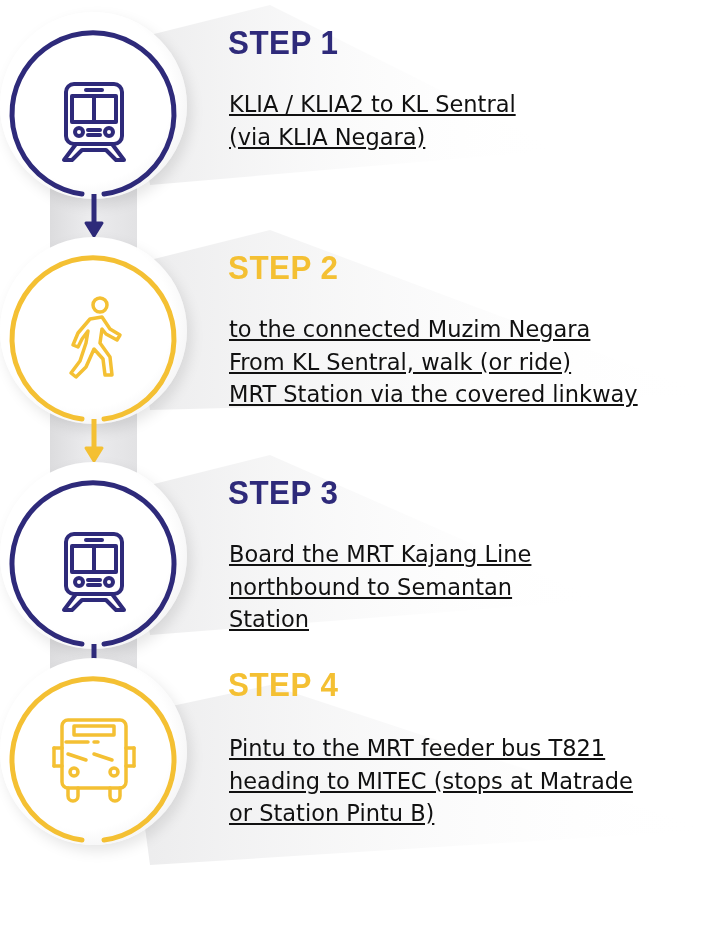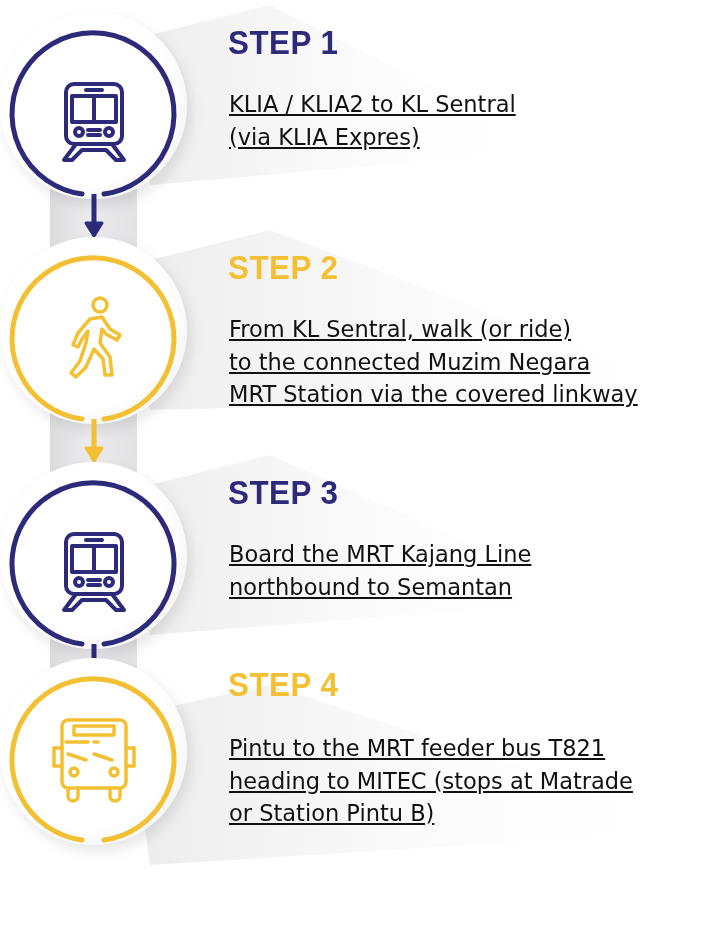--- a/index.html
+++ b/index.html
@@ -54,41 +54,41 @@
       <circle cx="19" cy="52" r="4"></circle>
       <circle cx="49" cy="52" r="4"></circle>
       <line x1="28" y1="50" x2="40" y2="50"></line>
       <line x1="28" y1="55" x2="40" y2="55"></line>
       <path d="M 16 64 L 4 80 L 12 80 L 22 70 L 46 70 L 56 80 L 64 80 L 52 64"></path>
     </g>
   </svg>
   <div class="heading" style="top:12px;color:#2e2a7a">STEP 1</div>
   <div class="desc" style="top:76px">
     <span>KLIA / KLIA2 to KL Sentral</span>
-    <span>(via KLIA Expres)</span>
+    <span>(via KLIA Negara)</span>
   </div>
 </div>
 
 <div class="step" style="top:237px">
   <div class="disc" style="top:0"></div>
   <svg class="ring" width="187" height="230">
     <path d="M 82 182 A 81 81 0 1 1 104 182" fill="none" stroke="#f4c033" stroke-width="5" stroke-linecap="round"></path>
     <path d="M 94 182 L 94 212" fill="none" stroke="#f4c033" stroke-width="5"></path>
     <path d="M 86 211 L 102 211 L 94 224 Z" fill="#f4c033" stroke="#f4c033" stroke-width="3" stroke-linejoin="round"></path>
   </svg>
   <svg class="icon" style="left:66px;top:58px" width="60" height="90" viewBox="0 0 60 90">
     <g fill="none" stroke="#f4c033" stroke-width="3.5" stroke-linecap="round" stroke-linejoin="round">
       <circle cx="34" cy="10" r="7"></circle>
       <path d="M 24 24 L 36 22 L 44 34 L 54 40 L 51 45 L 40 39 L 36 34 L 34 48 L 44 62 L 46 80 L 39 80 L 37 64 L 28 54 L 20 72 L 10 82 L 5 78 L 14 66 L 20 48 L 22 36 L 16 44 L 12 52 L 7 50 L 12 38 Z"></path>
     </g>
   </svg>
   <div class="heading" style="top:12px;color:#f4c033">STEP 2</div>
   <div class="desc" style="top:76px">
+    <span>to the connected Muzim Negara</span>
     <span>From KL Sentral, walk (or ride)</span>
-    <span>to the connected Muzim Negara</span>
     <span>MRT Station via the covered linkway</span>
   </div>
 </div>
 
 <div class="step" style="top:462px">
   <div class="disc" style="top:0"></div>
   <svg class="ring" width="187" height="230">
     <path d="M 82 182 A 81 81 0 1 1 104 182" fill="none" stroke="#2e2a7a" stroke-width="5" stroke-linecap="round"></path>
     <path d="M 94 182 L 94 212" fill="none" stroke="#2e2a7a" stroke-width="5"></path>
     <path d="M 86 211 L 102 211 L 94 224 Z" fill="#2e2a7a" stroke="#2e2a7a" stroke-width="3" stroke-linejoin="round"></path>
@@ -103,20 +103,21 @@
       <circle cx="49" cy="52" r="4"></circle>
       <line x1="28" y1="50" x2="40" y2="50"></line>
       <line x1="28" y1="55" x2="40" y2="55"></line>
       <path d="M 16 64 L 4 80 L 12 80 L 22 70 L 46 70 L 56 80 L 64 80 L 52 64"></path>
     </g>
   </svg>
   <div class="heading" style="top:12px;color:#2e2a7a">STEP 3</div>
   <div class="desc" style="top:76px">
     <span>Board the MRT Kajang Line</span>
     <span>northbound to Semantan</span>
+    <span>Station</span>
   </div>
 </div>
 
 <div class="step" style="top:658px">
   <div class="disc" style="top:0"></div>
   <svg class="ring" width="187" height="200">
     <path d="M 82 182 A 81 81 0 1 1 104 182" fill="none" stroke="#f4c033" stroke-width="5" stroke-linecap="round"></path>
   </svg>
   <svg class="icon" style="left:50px;top:58px" width="88" height="88" viewBox="0 0 88 88">
     <g fill="none" stroke="#f4c033" stroke-width="3.5" stroke-linecap="round" stroke-linejoin="round">

